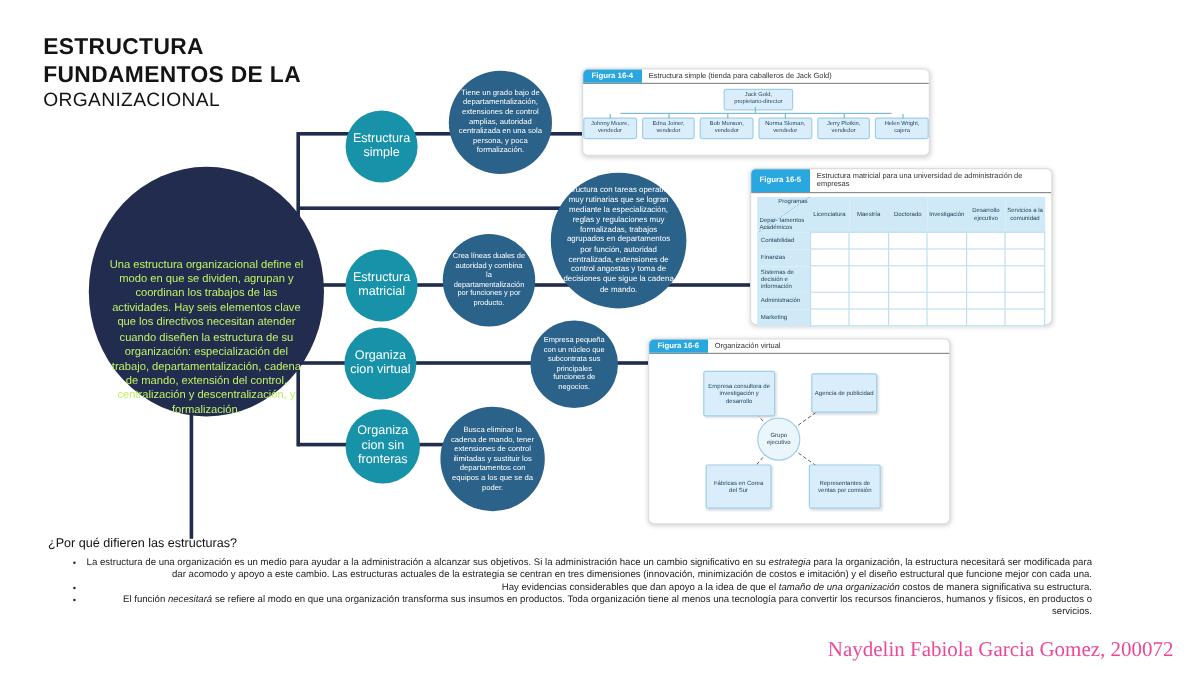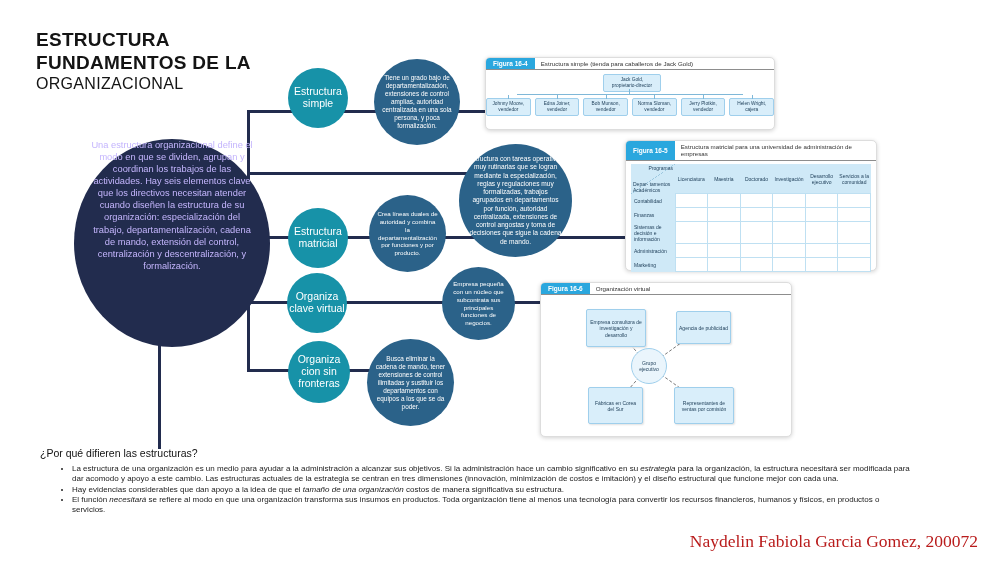--- a/index.html
+++ b/index.html
@@ -9,29 +9,29 @@
   
   .title{position:absolute;left:36px;top:28px;line-height:1.22;letter-spacing:.3px;color:#141414;}
   .title .t-bold{font-size:19px;font-weight:800;}
   .title .t-reg{font-size:16px;font-weight:400;}
 
   
   .ln{position:absolute;background:var(--navy,#222c4e);z-index:1;}
 
   
   .big-circle{position:absolute;left:74px;top:139px;width:196px;height:208px;border-radius:50%;
-              background:var(--navy,#222c4e);color:#c4b5fd;display:flex;align-items:flex-start;justify-content:center;
+              background:var(--navy,#222c4e);color:#bef264;display:flex;align-items:flex-end;justify-content:center;
               text-align:center;z-index:3;}
   .big-circle p{margin:0;padding:0 14px;font-size:9.3px;line-height:1.3;}
 
   
   .node{position:absolute;width:60px;height:60px;border-radius:50%;background:var(--teal,#1792a8);
         color:#fff;display:flex;align-items:center;justify-content:center;text-align:center;
         font-size:10.5px;font-weight:500;line-height:1.12;z-index:4;}
-  .n1{left:288px;top:68px;} .n2{left:287px;top:144px;} .n3{left:288px;top:208px;}
+  .n1{left:288px;top:92px;} .n2{left:287px;top:144px;} .n3{left:288px;top:208px;}
   .n4{left:287px;top:273px;} .n5{left:288px;top:341px;width:62px;height:62px;}
 
   
   .desc{position:absolute;border-radius:50%;background:var(--steel,#2b6289);color:#fff;
         display:flex;align-items:center;justify-content:center;text-align:center;z-index:3;
         line-height:1.25;hyphens:auto;overflow-wrap:break-word;}
   .desc span{display:block;padding:8px;}
   .d1{left:374px;top:59px;width:86px;height:86px;font-size:6.4px;}
   .d2{left:459px;top:144px;width:113px;height:113px;font-size:6.6px;}
   .d3{left:369px;top:195px;width:77px;height:77px;font-size:6.2px;}
@@ -79,24 +79,24 @@
         text-align:center;color:#24445e;padding:2px;box-sizing:border-box;box-shadow:1px 1px 2px rgba(0,0,0,.12);}
   .vb-tl{left:45px;top:14px;width:60px;height:38px;} .vb-tr{left:135px;top:16px;width:55px;height:33px;}
   .vb-bl{left:47px;top:92px;width:55px;height:37px;}  .vb-br{left:133px;top:92px;width:60px;height:37px;}
   .vcircle{position:absolute;left:90px;top:53px;width:36px;height:36px;border-radius:50%;
            background:#eaf5fc;border:1px solid var(--figborder,#9fcfec);display:flex;align-items:center;
            justify-content:center;text-align:center;font-size:5px;line-height:1.25;color:#24445e;box-sizing:border-box;}
 
   
   .why-head{position:absolute;left:40px;top:447px;font-size:10.5px;color:#111;}
   .why-list{position:absolute;left:58px;top:464px;width:838px;margin:0;padding-left:14px;
-            font-size:8px;line-height:1.22;color:#222;}
+            font-size:8px;line-height:1.22;color:#222;text-align:right;}
   .why-list li{margin-bottom:1px;}
   .signature{position:absolute;right:22px;top:531px;font-family:"Liberation Serif","DejaVu Serif",serif;
-             font-size:17.5px;color:#b91c1c;text-align:center;}
+             font-size:17.5px;color:#ec4899;text-align:center;}
 </style>
 </head>
 <body>
 
 <div class="canvas">
 
   <header class="title">
     <div class="t-bold">ESTRUCTURA</div>
     <div class="t-bold">FUNDAMENTOS DE LA</div>
     <div class="t-reg">ORGANIZACIONAL</div>
@@ -126,21 +126,21 @@
     </div>
 
   <div class="node n3">
       <span>Estructura matricial</span>
     </div>
   <div class="desc d3">
       <span>Crea líneas duales de autoridad y combina la departamentalización por funciones y por producto.</span>
     </div>
 
   <div class="node n4">
-      <span>Organiza clave virtual</span>
+      <span>Organiza cion virtual</span>
     </div>
   <div class="desc d4">
       <span>Empresa pequeña con un núcleo que subcontrata sus principales funciones de negocios.</span>
     </div>
 
   <div class="node n5">
       <span>Organiza cion sin fronteras</span>
     </div>
   <div class="desc d5">
       <span>Busca eliminar la cadena de mando, tener extensiones de control ilimitadas y sustituir los departamentos con equipos a los que se da poder.</span>

